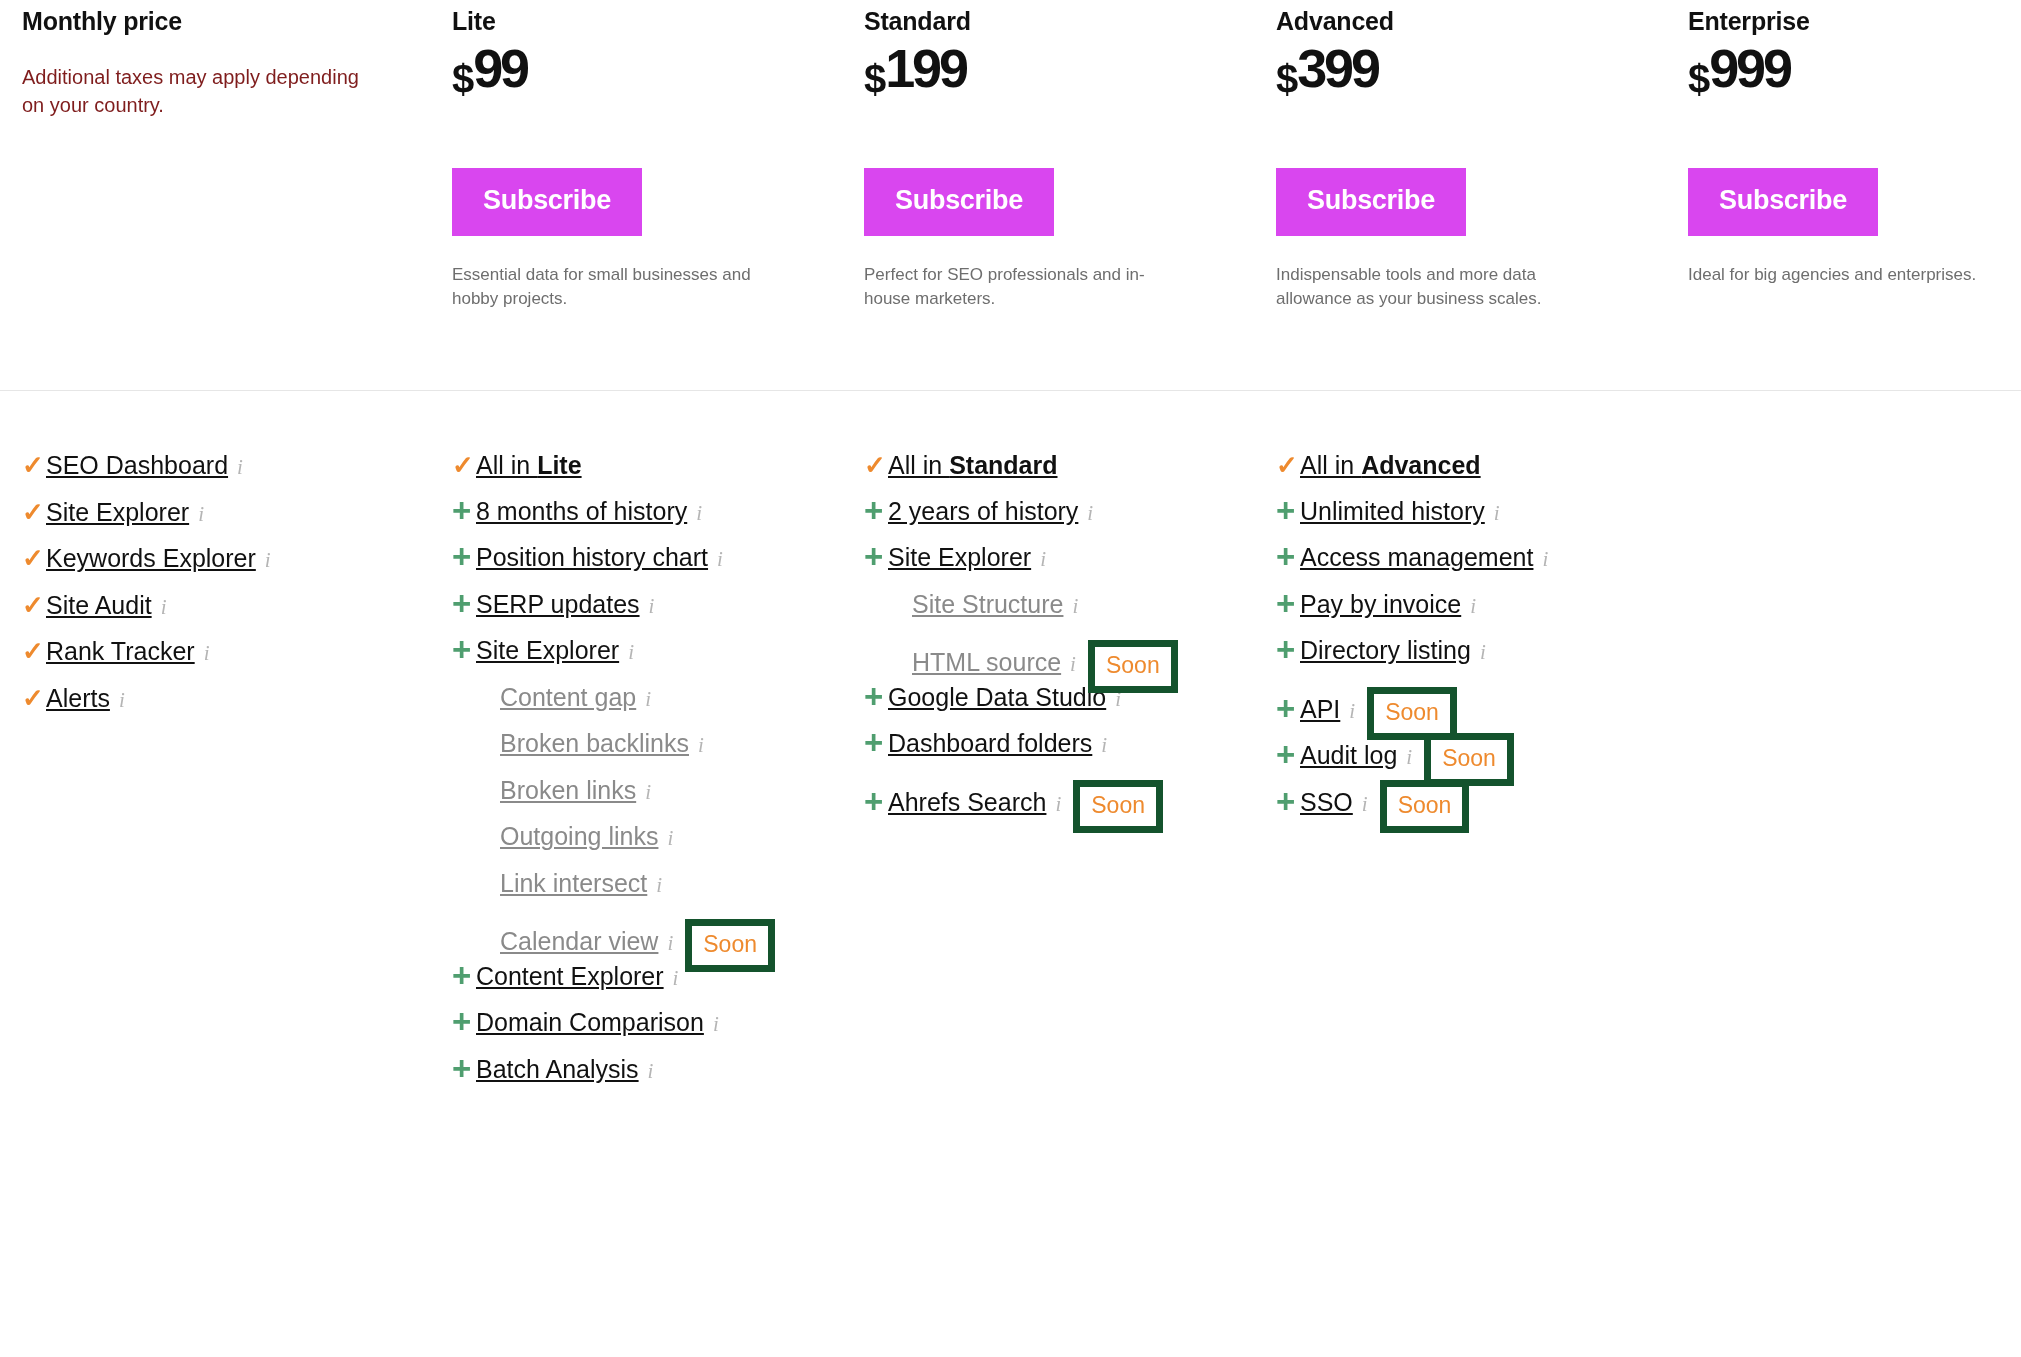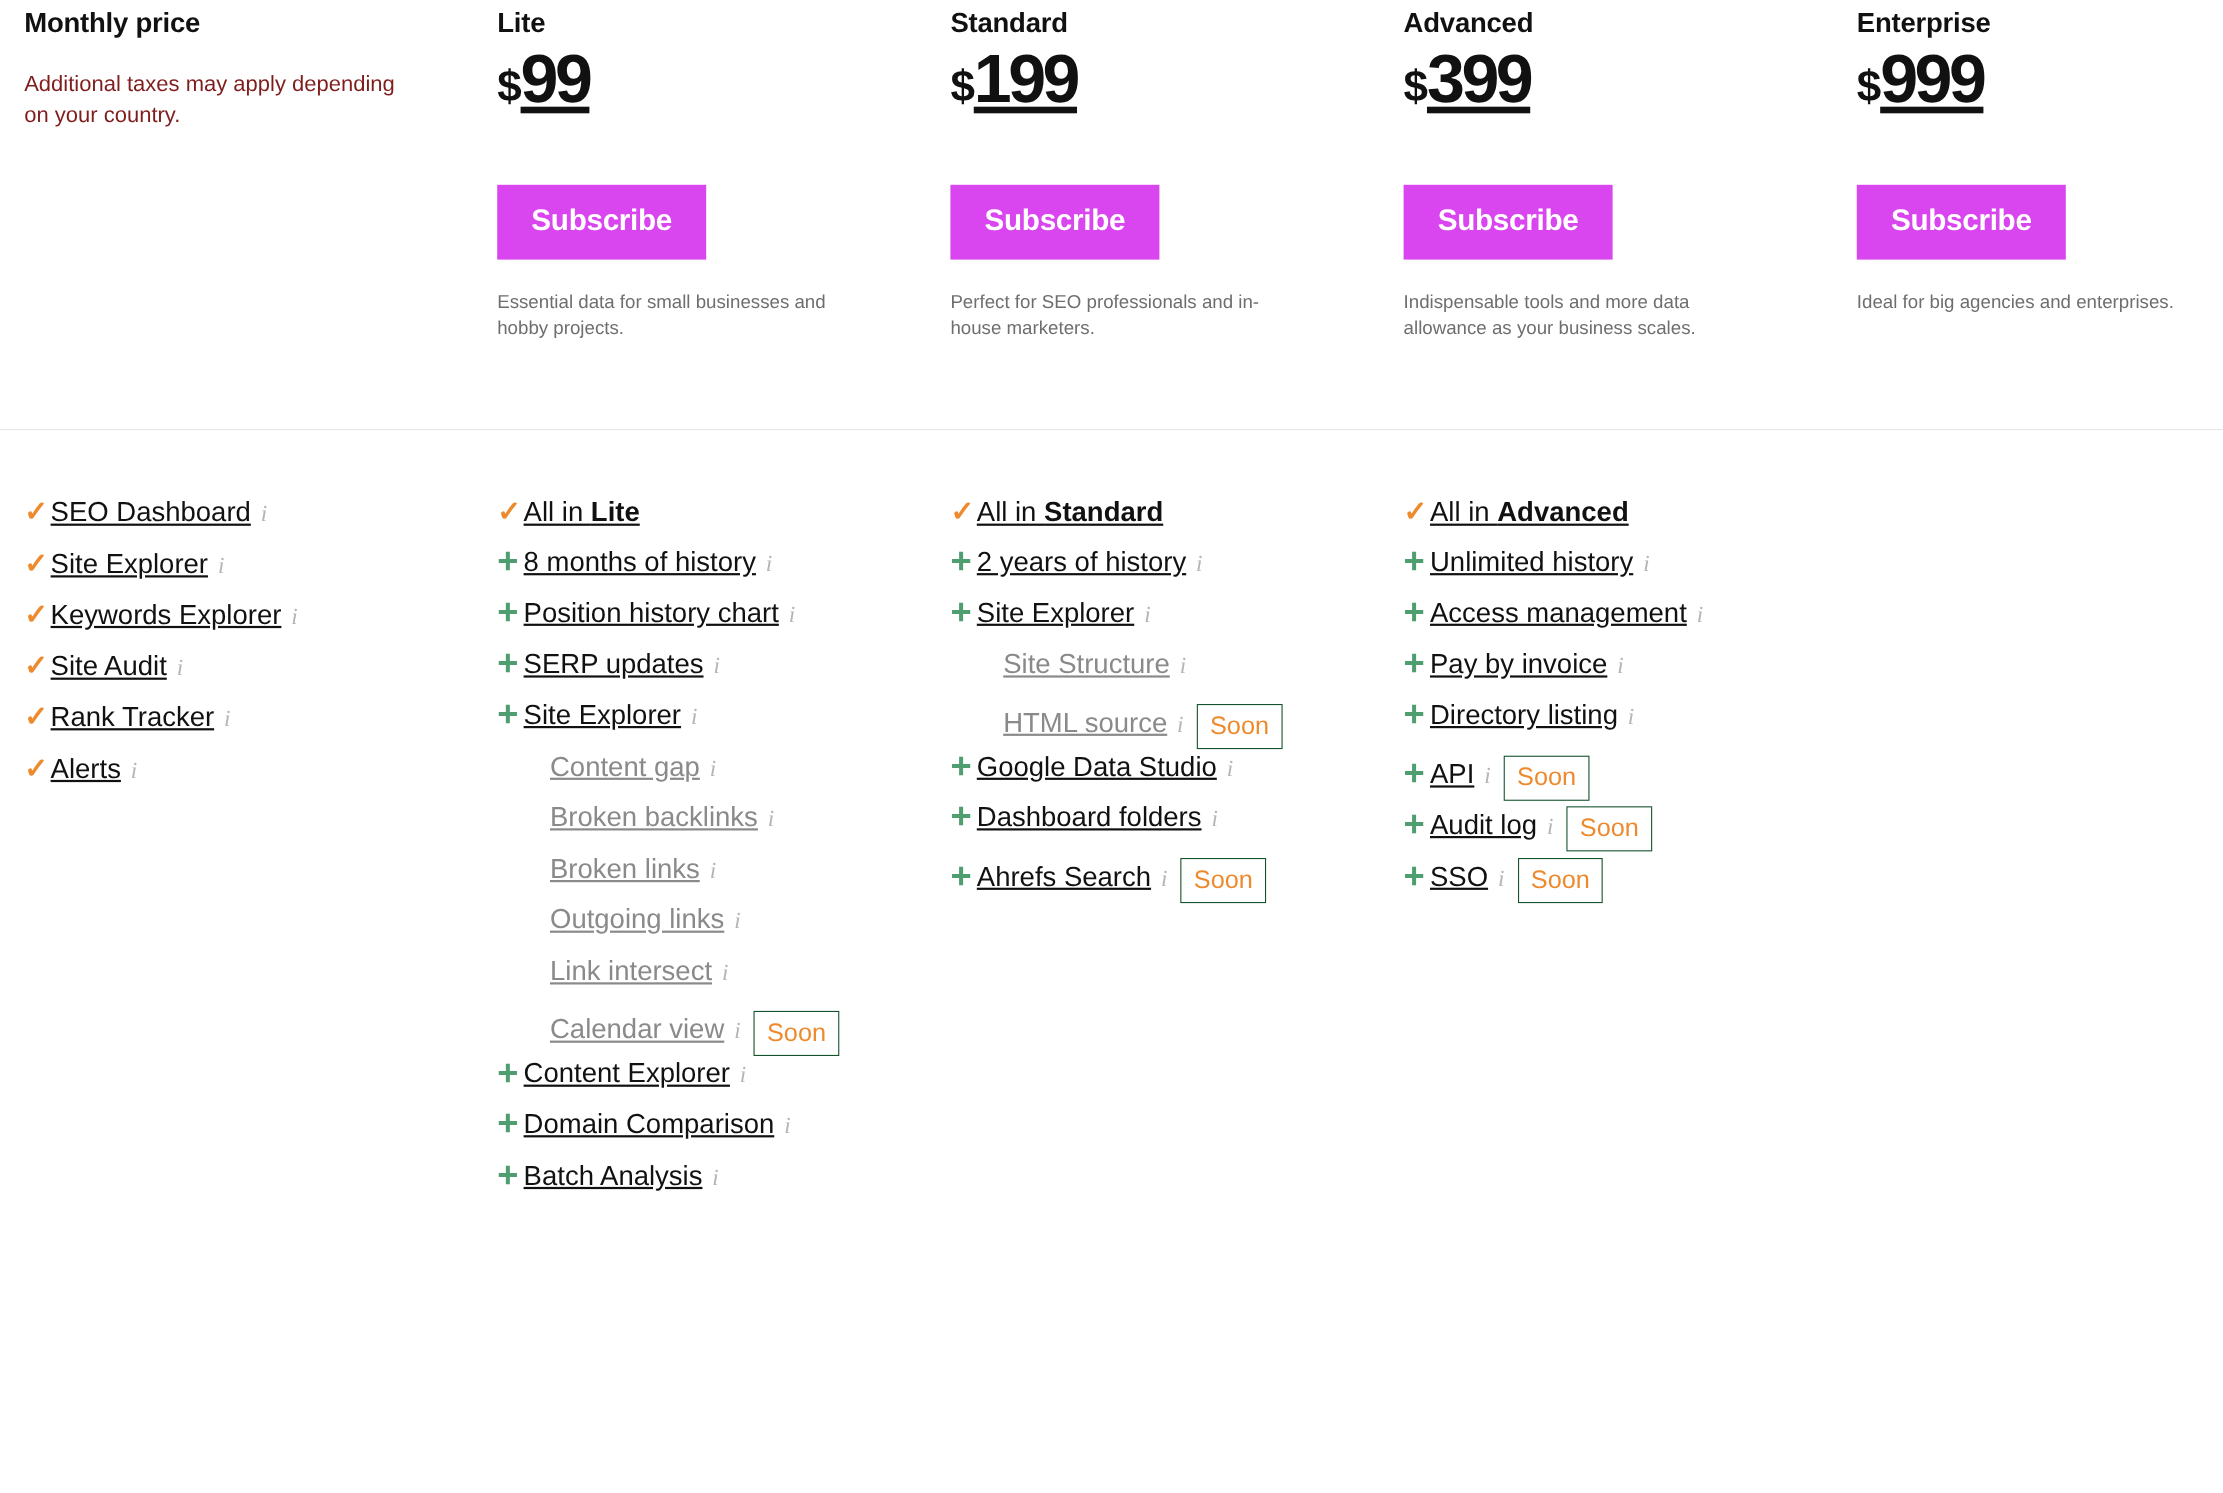--- a/index.html
+++ b/index.html
@@ -60,25 +60,24 @@
     height: 92px;
   }
   .price .cur {
     font-size: 40px;
     font-weight: bold;
     line-height: 1;
     margin-top: 16px;
     letter-spacing: -1px;
   }
   .price .amt {
-    font-size: 62px;
+    font-size: 54px;
     font-weight: bold;
     line-height: 0.96;
     letter-spacing: -3.2px;
-    text-decoration: underline;
   }
 
   .subscribe {
     display: inline-block;
     background: #d946ef;
     color: #ffffff;
     border: none;
     font-family: "Liberation Sans", sans-serif;
     font-size: 27px;
     font-weight: bold;
@@ -168,21 +167,21 @@
     color: #b5b5b5;
     font-family: "Liberation Serif", serif;
     font-style: italic;
     font-size: 21px;
     margin-left: 9px;
     cursor: help;
   }
 
   .soon {
     display: inline-block;
-    border: 1px solid #14532d;
+    border: 7px solid #14532d;
     color: #ee8a2e;
     font-size: 23px;
     line-height: 1;
     padding: 7px 11px 9px 11px;
     margin-left: 12px;
     white-space: nowrap;
     position: relative;
     top: 2px;
   }
 

